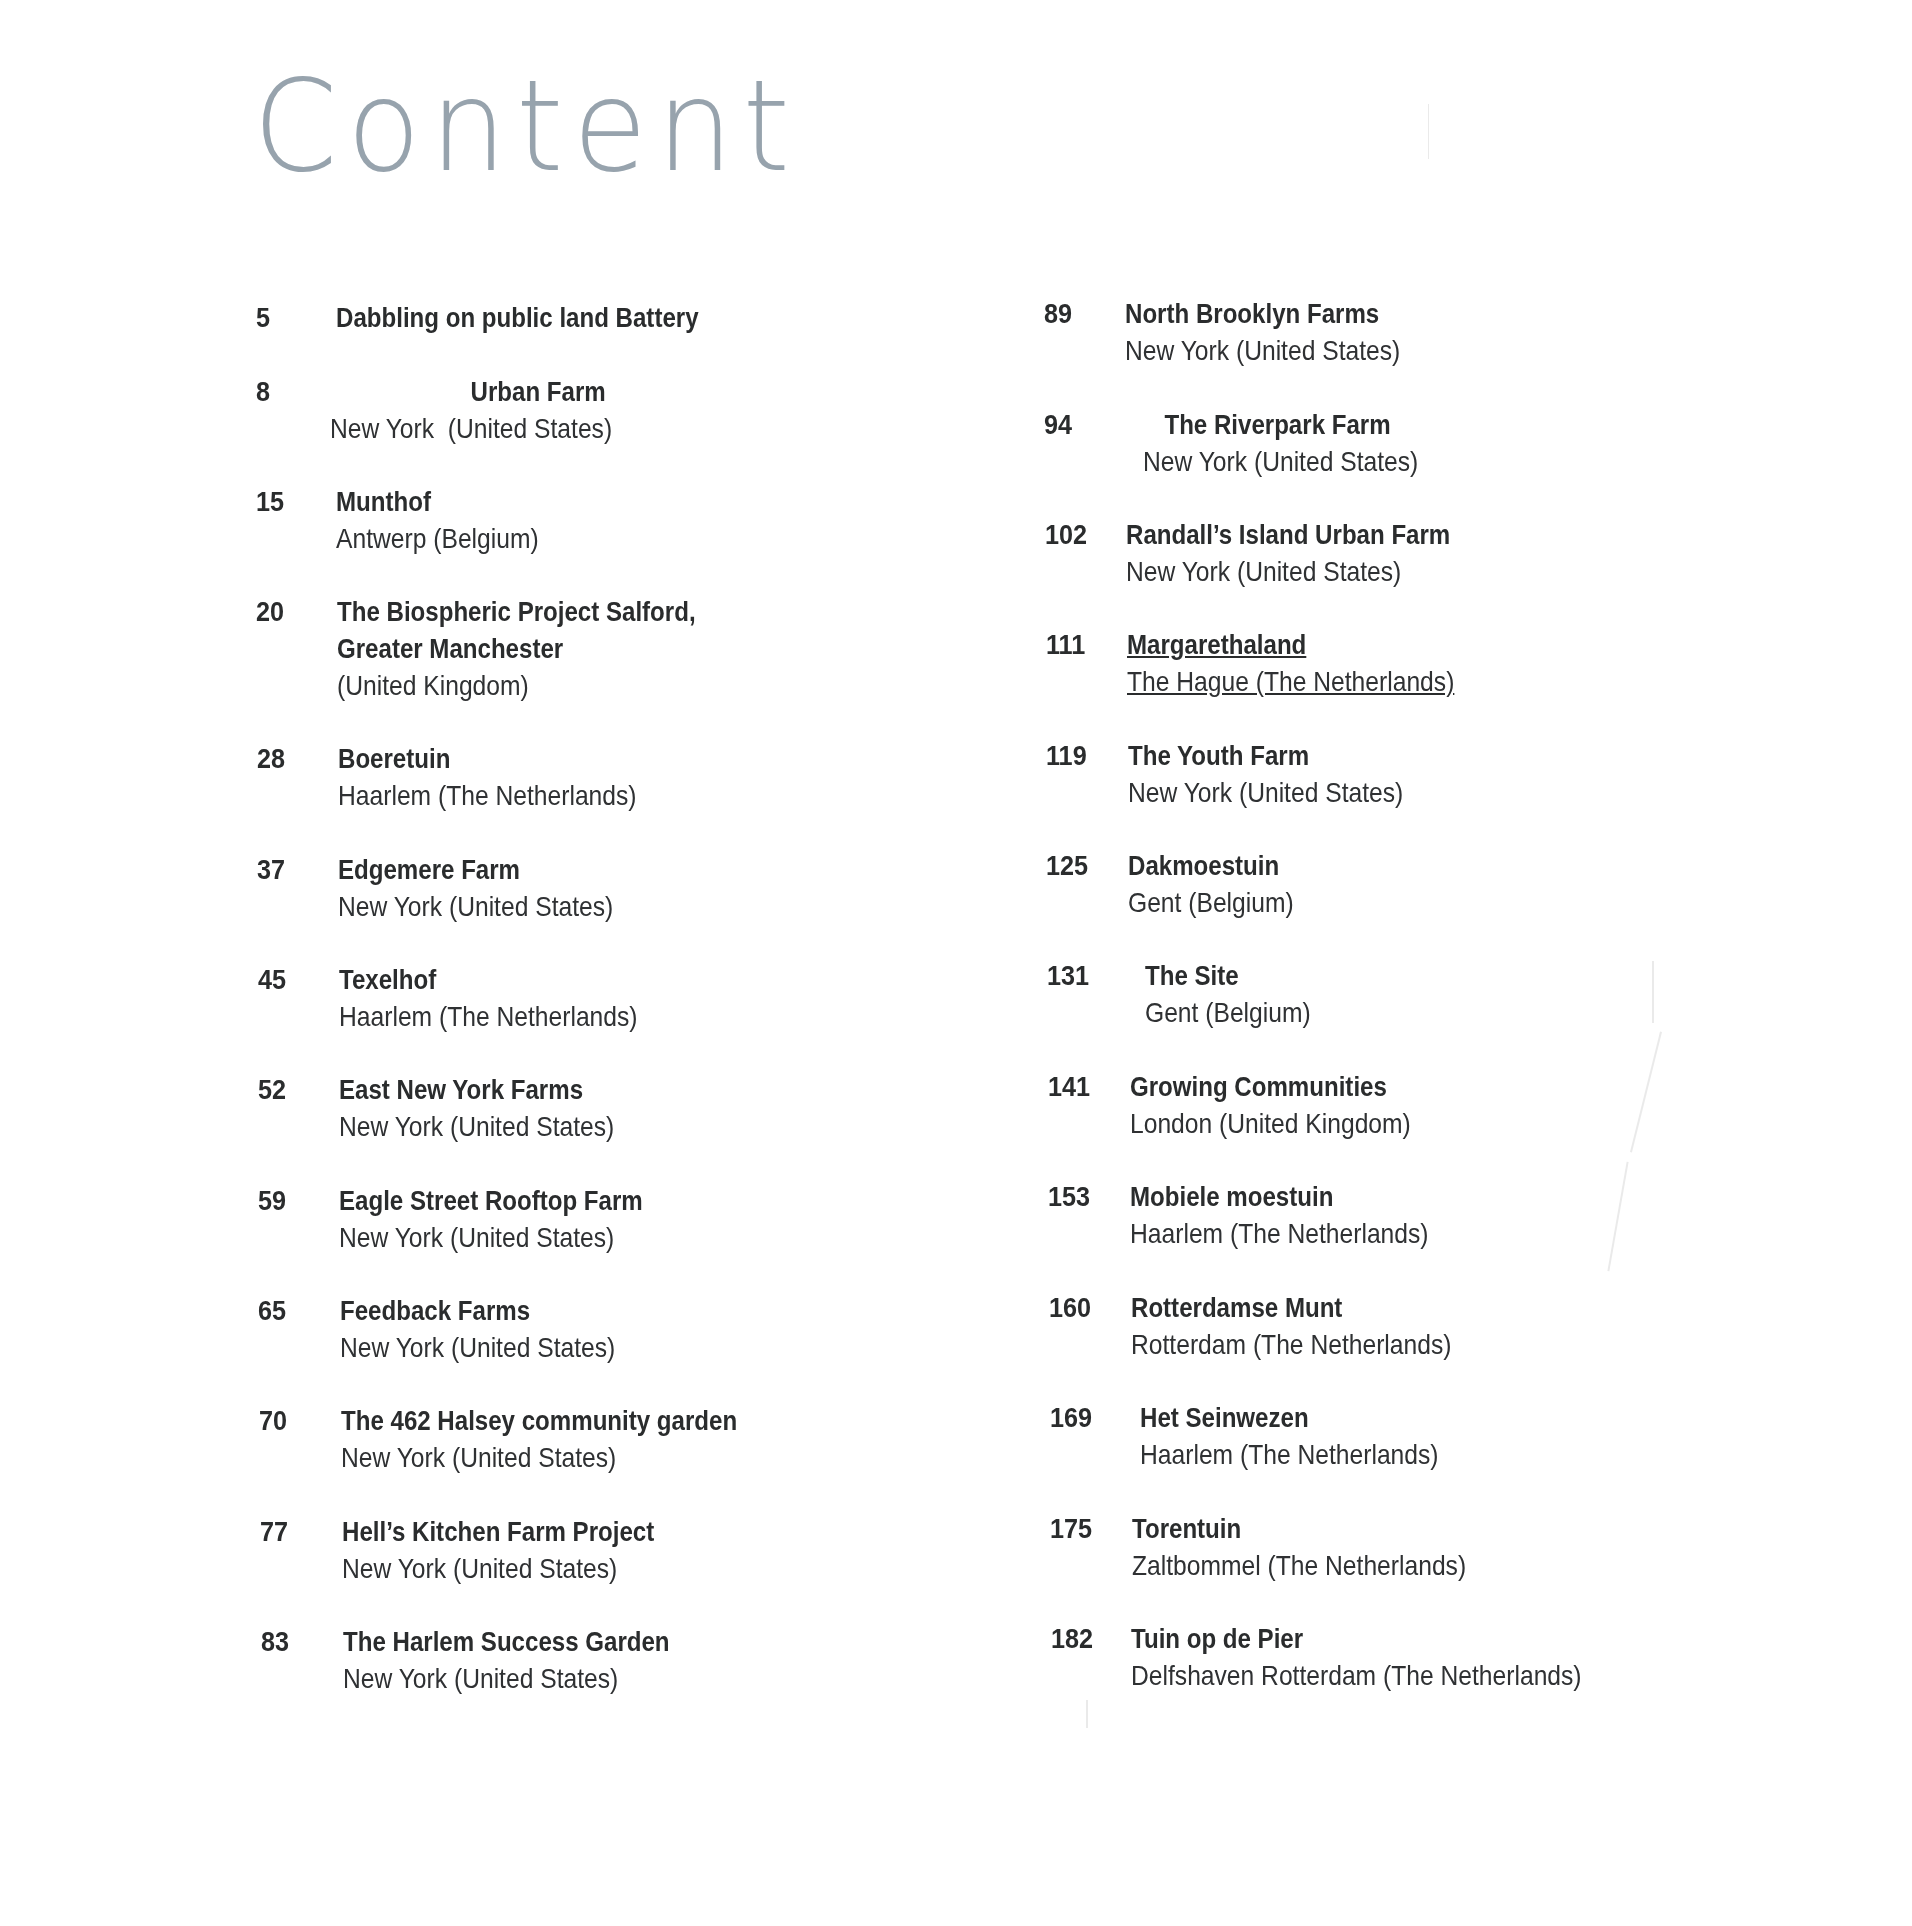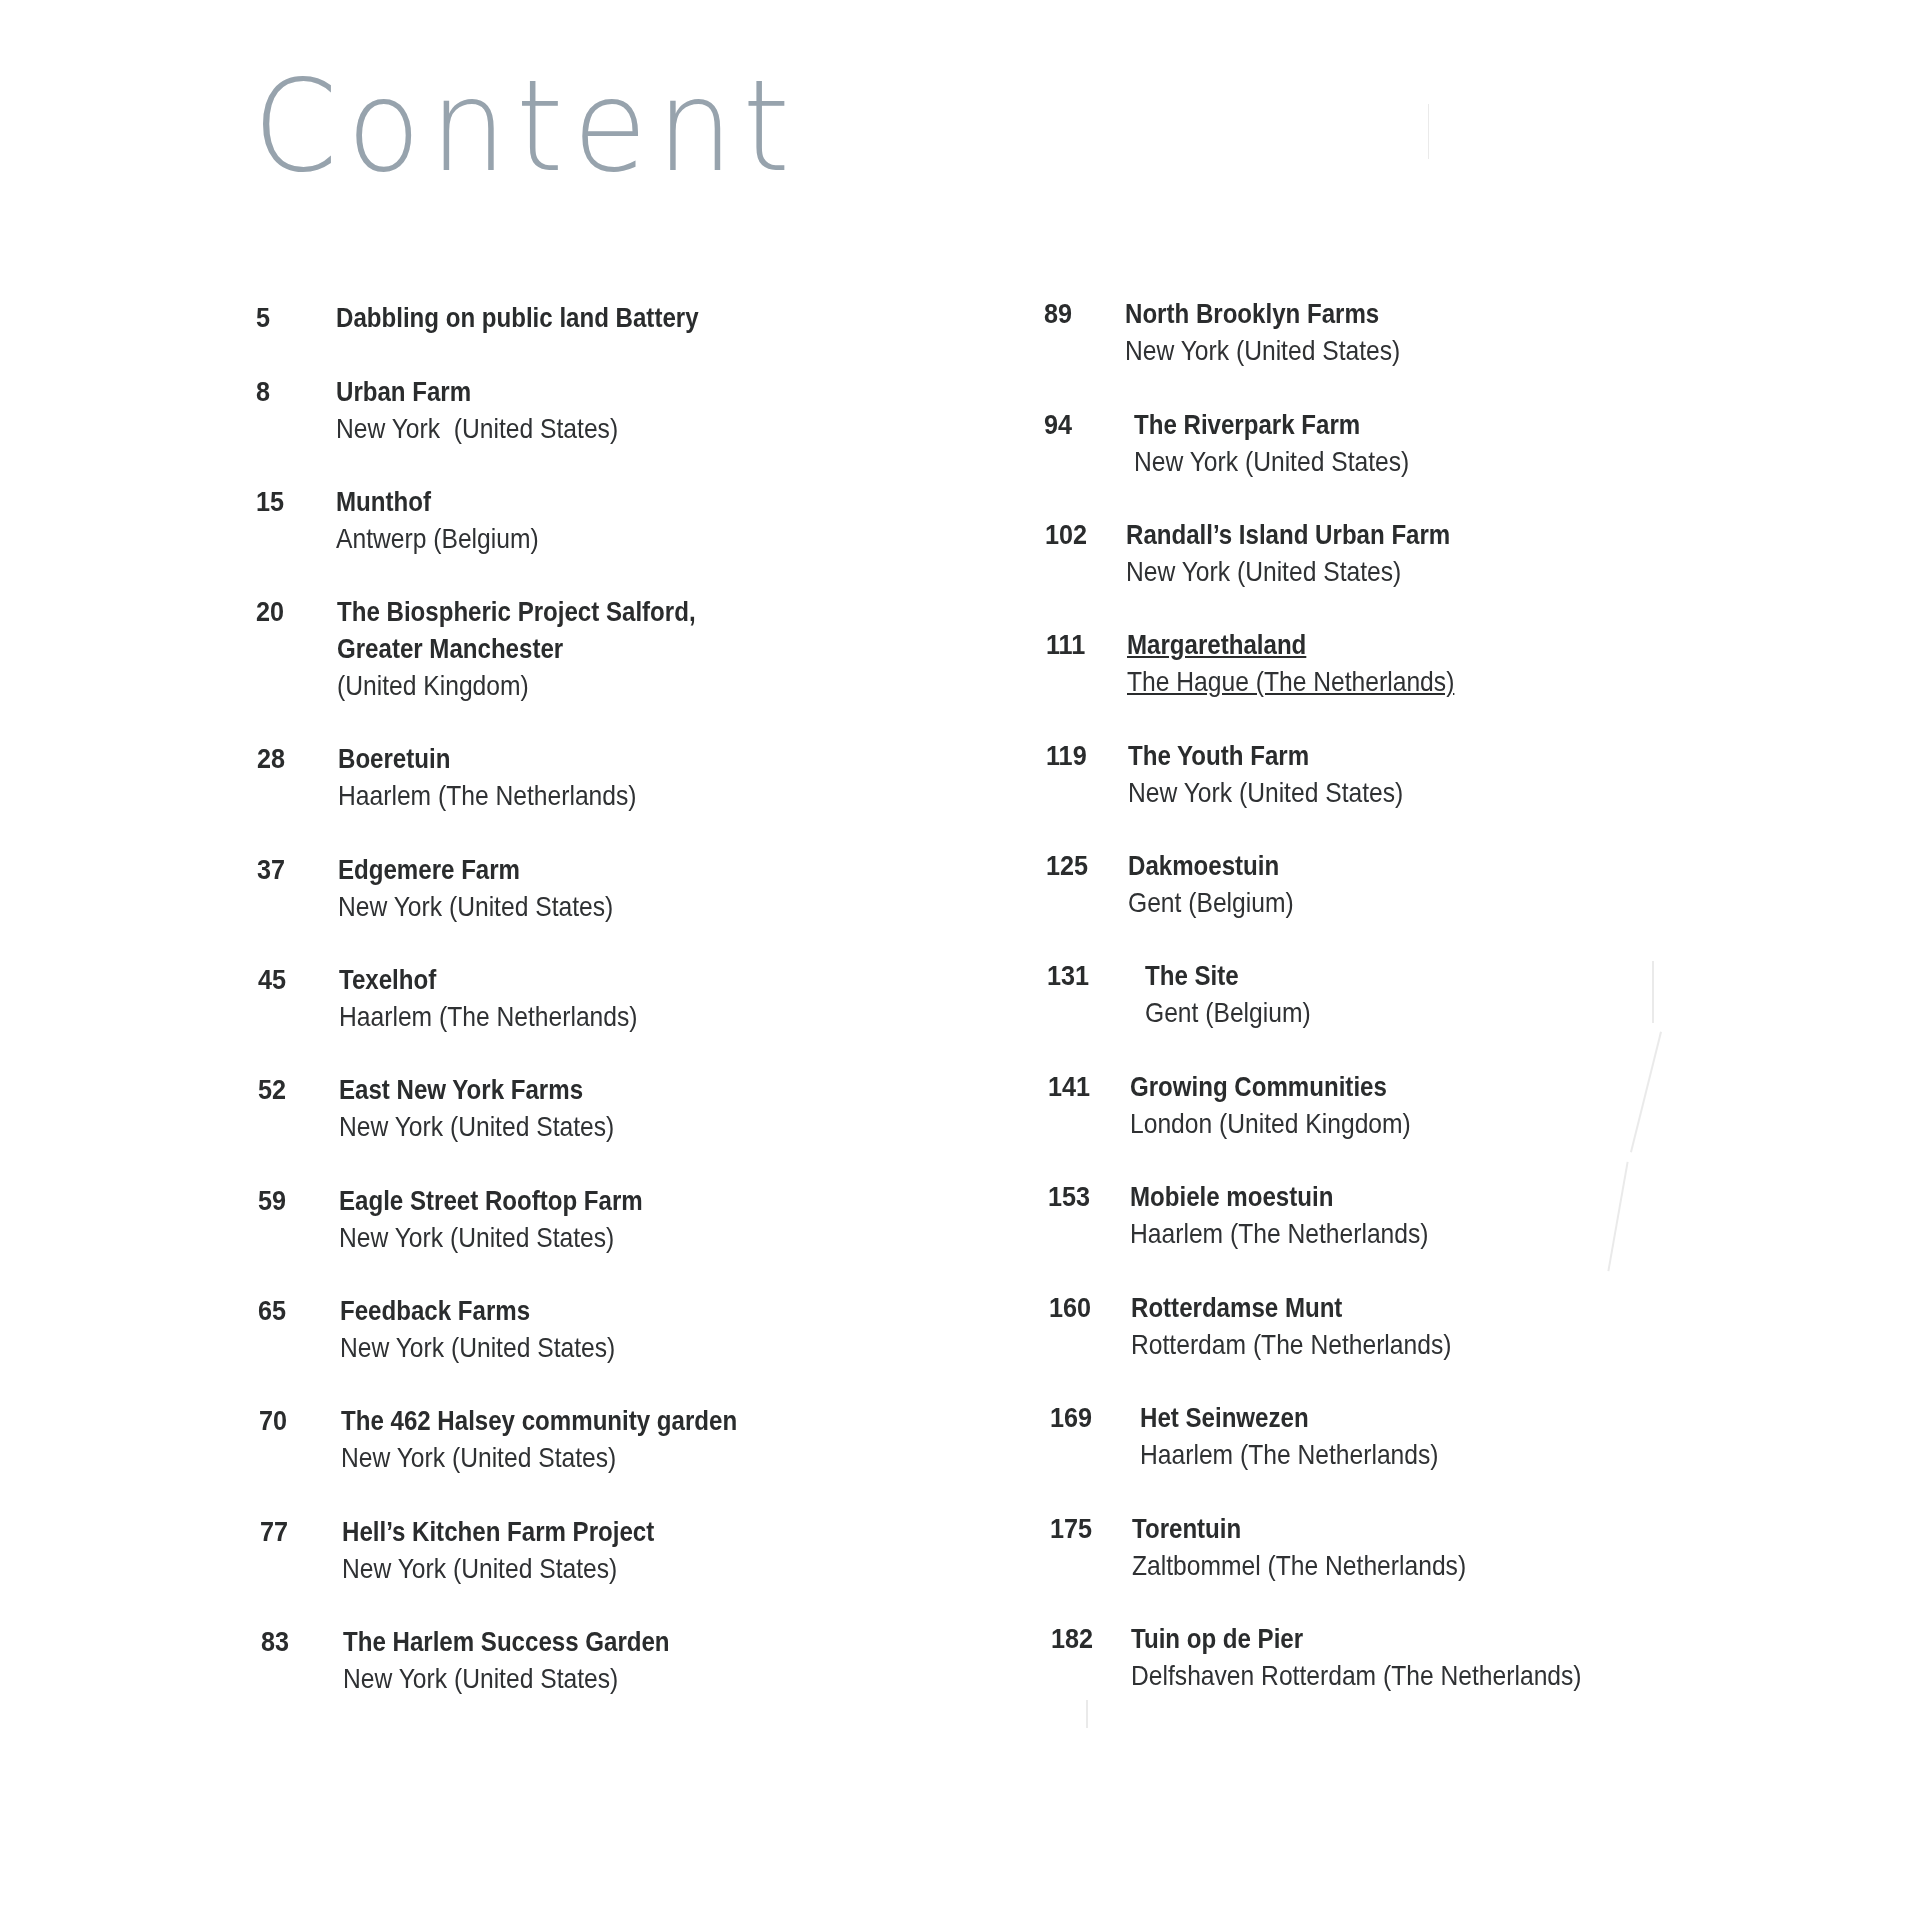--- a/index.html
+++ b/index.html
@@ -86,21 +86,21 @@
 
   <div class="toc-entry" style="left:256px; top:299px;">
     <span class="toc-page">5</span>
     <div class="toc-body" style="left:80px;">
       <span class="toc-title">Dabbling on public land Battery</span>
     </div>
   </div>
 
   <div class="toc-entry" style="left:256px; top:373px;">
     <span class="toc-page">8</span>
-    <div class="toc-body" style="left:80px;">
+    <div class="toc-body" style="left:74px;text-align:right;">
       <span class="toc-title">Urban Farm</span>
       <span class="toc-sub">New York  (United States)</span>
     </div>
   </div>
 
   <div class="toc-entry" style="left:256px; top:483px;">
     <span class="toc-page">15</span>
     <div class="toc-body" style="left:80px;">
       <span class="toc-title">Munthof</span>
       <span class="toc-sub">Antwerp (Belgium)</span>
@@ -194,21 +194,21 @@
   <div class="toc-entry" style="left:1044px; top:295px;">
     <span class="toc-page">89</span>
     <div class="toc-body" style="left:81px;">
       <span class="toc-title">North Brooklyn Farms</span>
       <span class="toc-sub">New York (United States)</span>
     </div>
   </div>
 
   <div class="toc-entry" style="left:1044px; top:406px;">
     <span class="toc-page">94</span>
-    <div class="toc-body" style="left:90px;">
+    <div class="toc-body" style="left:99px;text-align:center;">
       <span class="toc-title">The Riverpark Farm</span>
       <span class="toc-sub">New York (United States)</span>
     </div>
   </div>
 
   <div class="toc-entry" style="left:1045px; top:516px;">
     <span class="toc-page">102</span>
     <div class="toc-body" style="left:81px;">
       <span class="toc-title">Randall’s Island Urban Farm</span>
       <span class="toc-sub">New York (United States)</span>

